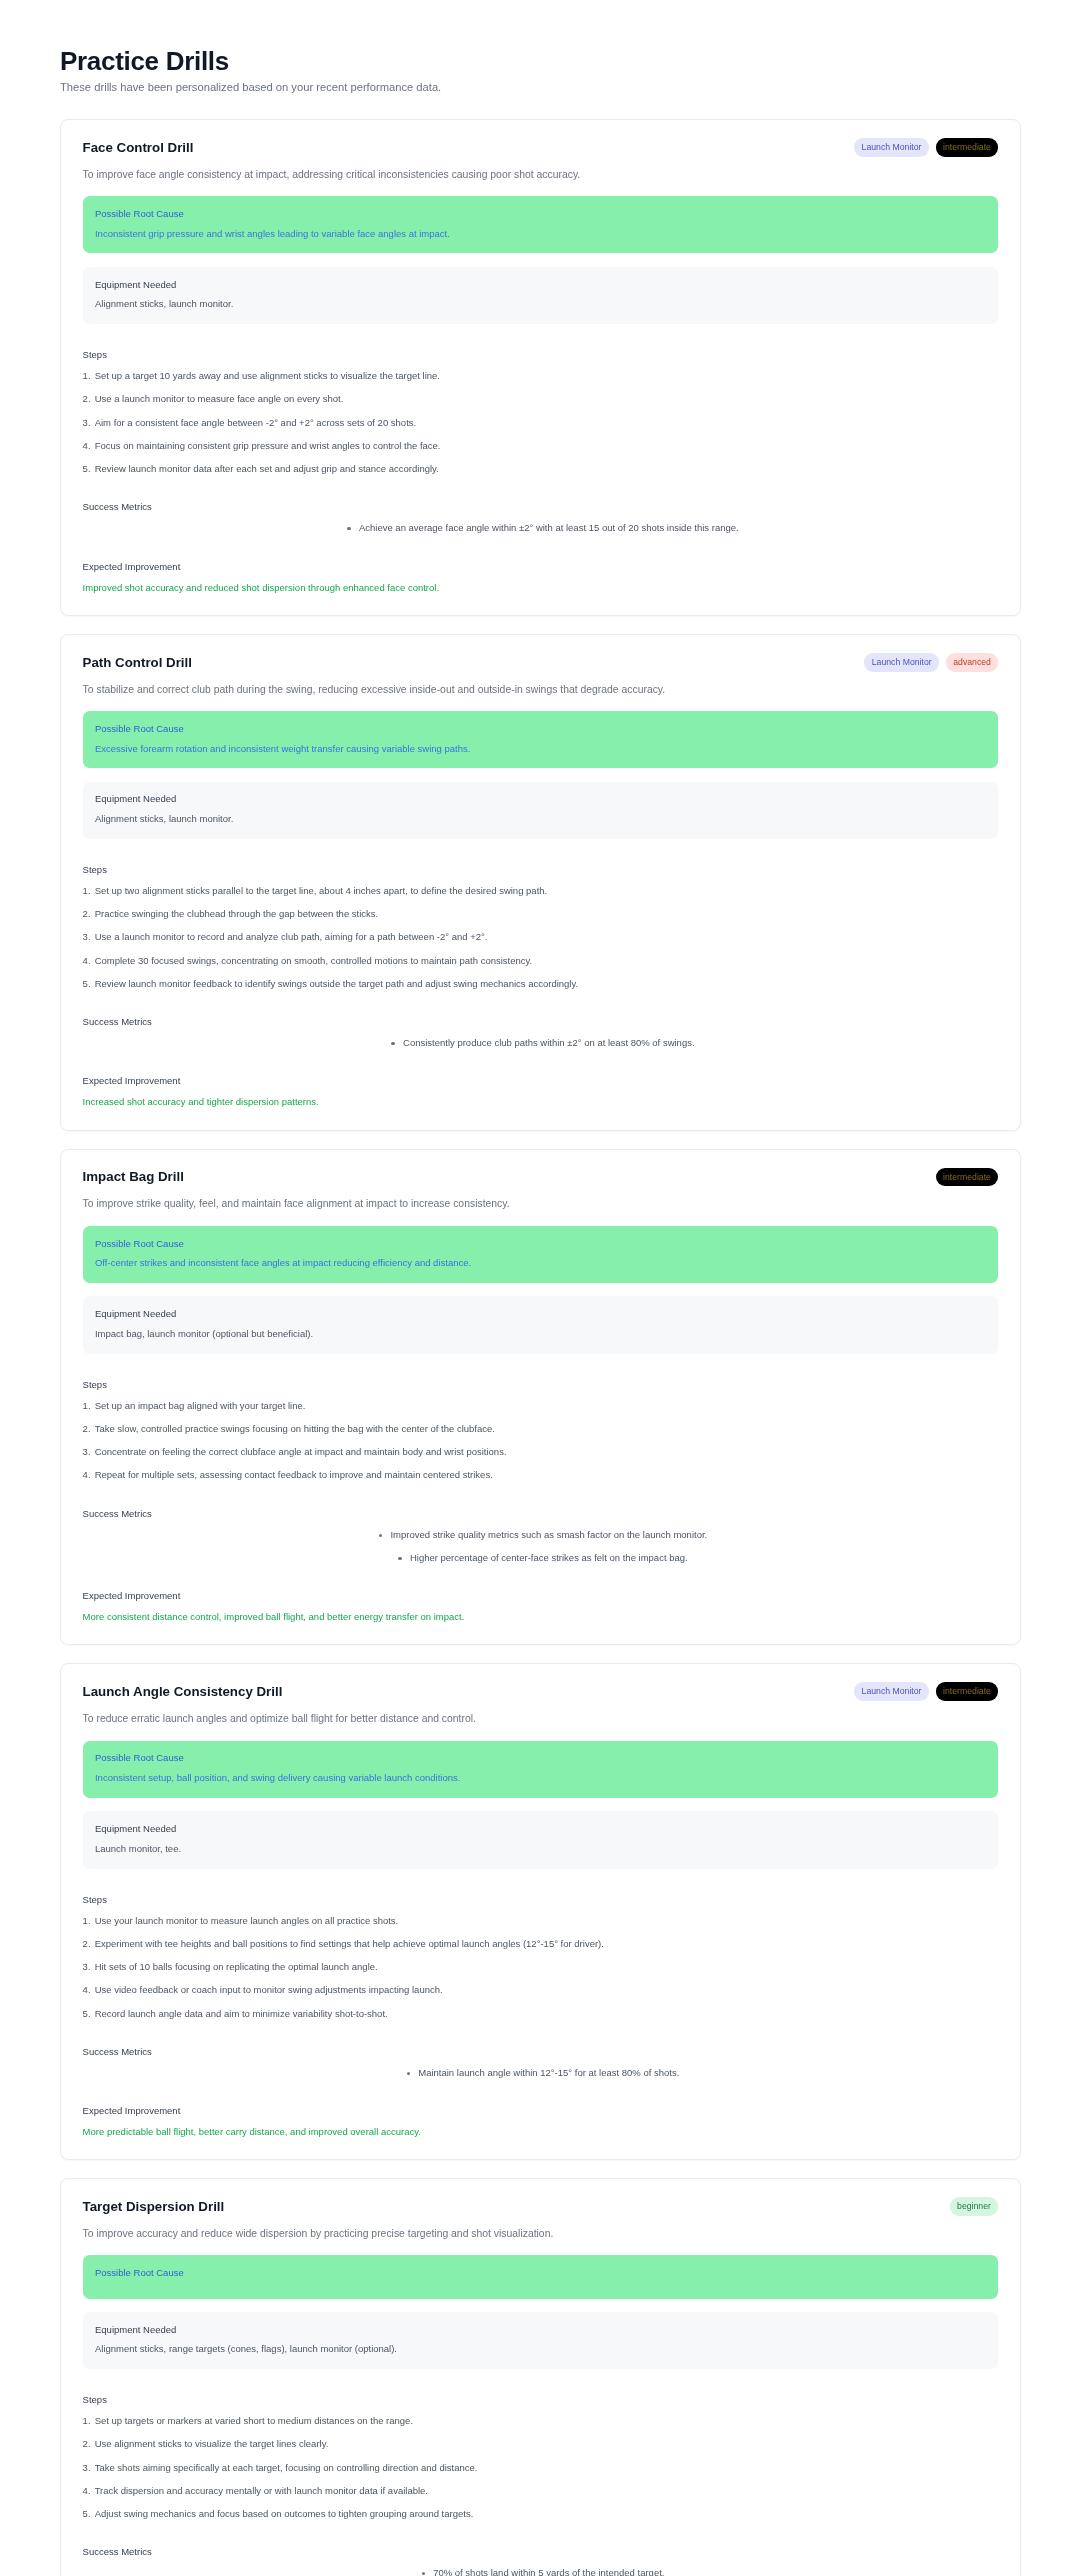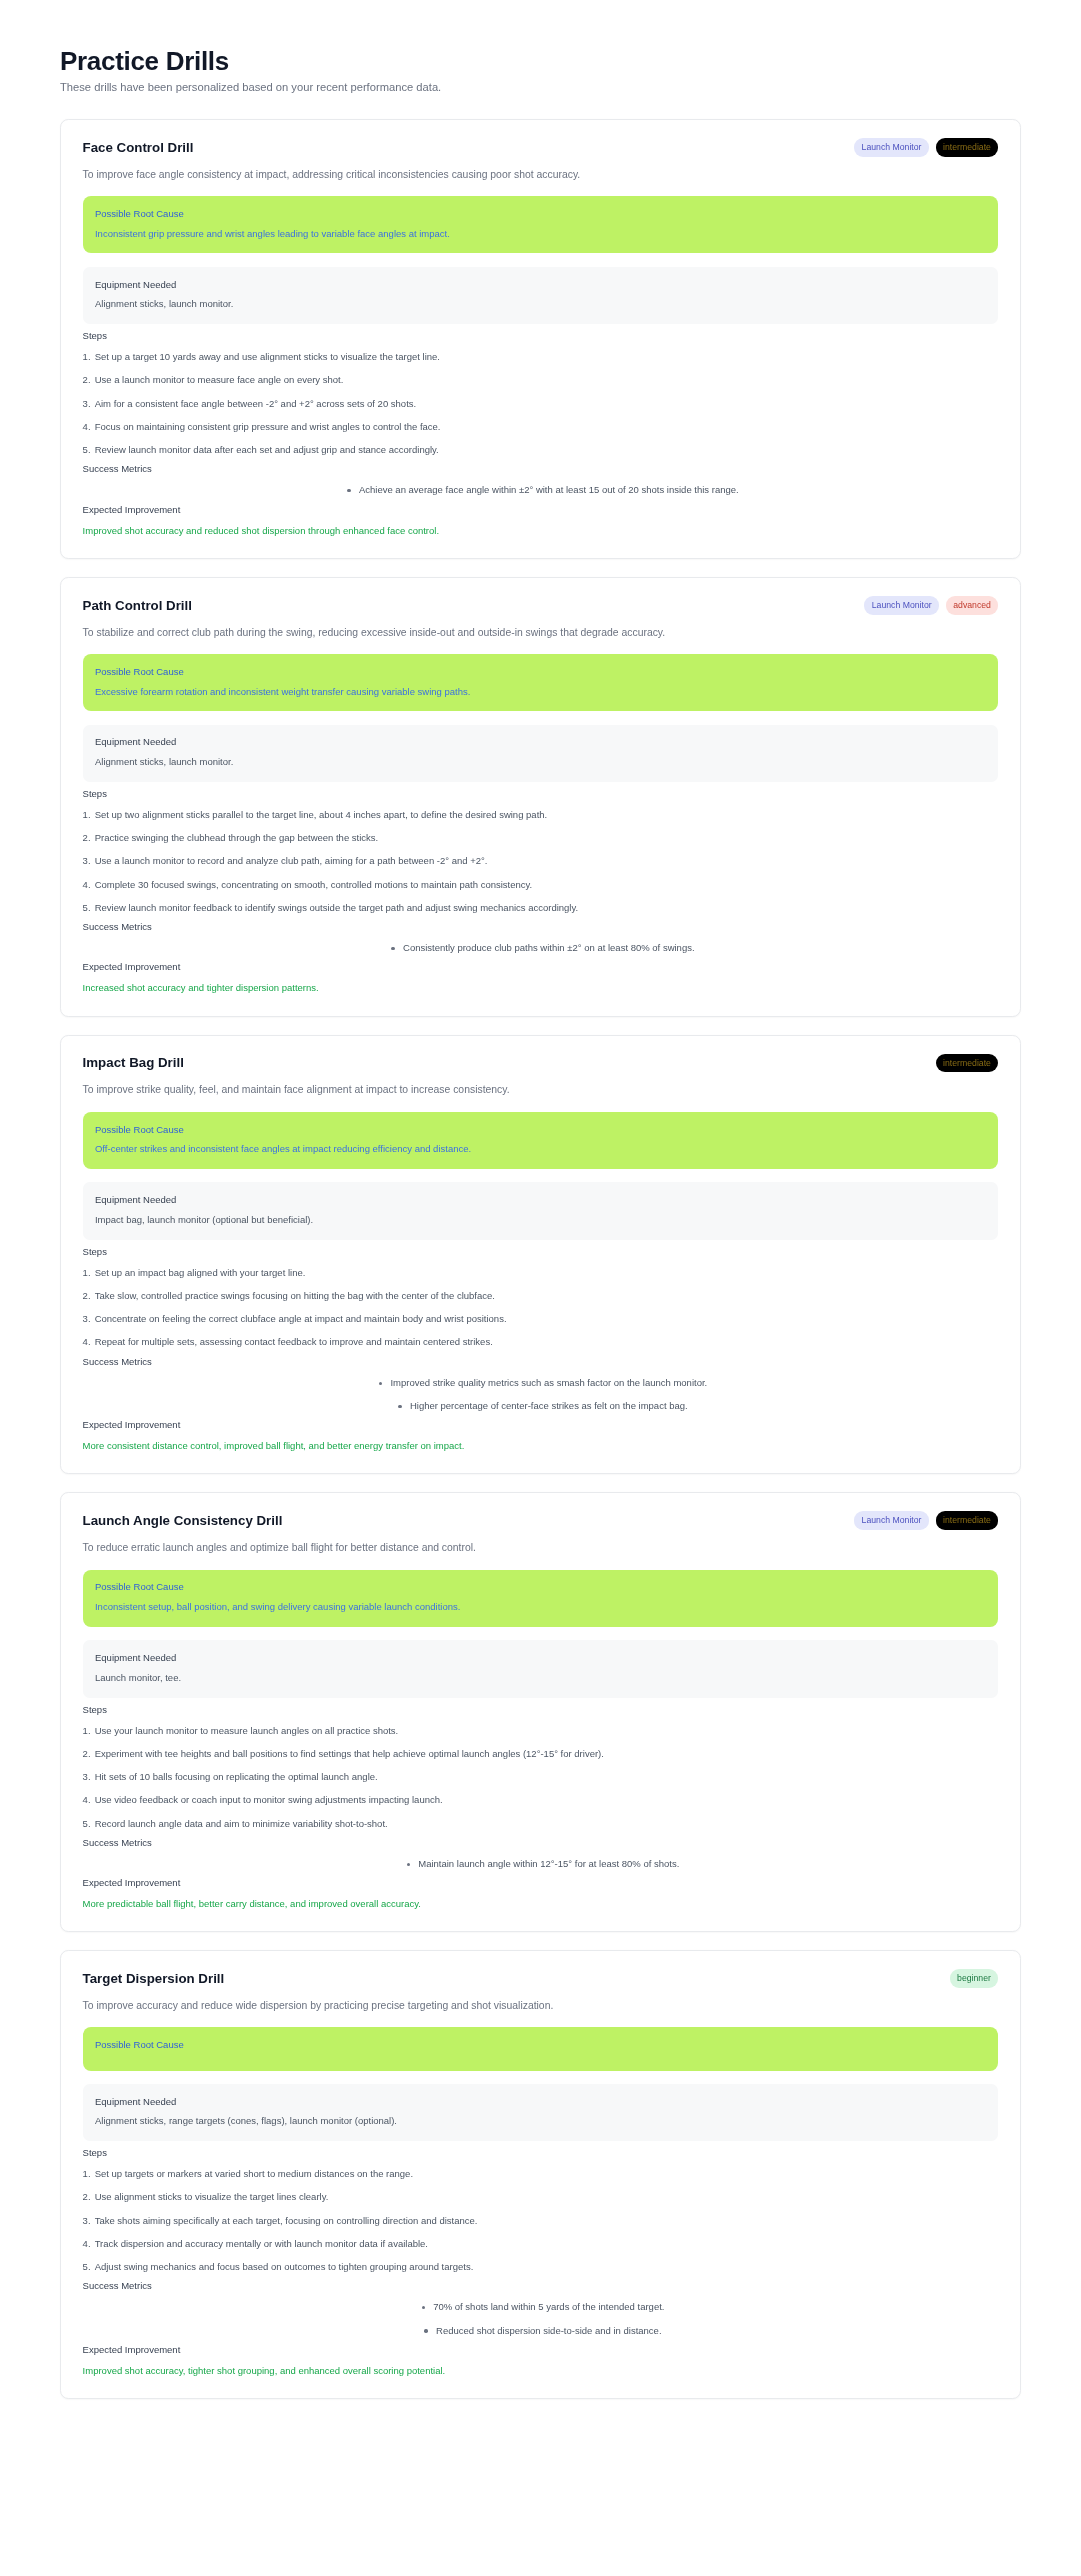--- a/index.html
+++ b/index.html
@@ -85,41 +85,41 @@
     color: #6b7280;
     margin-top: 10px;
   }
 
   
   .panel {
     border-radius: 6.6px;
     padding: 10.8px 12.4px 12.4px 12.4px;
     margin-top: 13.3px;
   }
-  .panel--root { background: #bef264; border-radius: 8px; }
+  .panel--root { background: #86efac; }
   .panel--equip { background: #f7f8f9; }
 
   .panel-label {
     font-size: 9.5px;
     font-weight: 400;
     line-height: 1.4;
     margin-bottom: 6.6px;
   }
   .panel--root .panel-label  { color: #2f62d8; }
   .panel--equip .panel-label { color: #374151; }
 
   .panel-text {
     font-size: 9.5px;
     line-height: 1.5;
   }
   .panel--root .panel-text  { color: #3b72e0; }
   .panel--equip .panel-text { color: #4b5563; }
 
   
-  .section { margin-top: 6px; }
+  .section { margin-top: 25px; }
 
   .section-label {
     font-size: 9.5px;
     color: #374151;
     font-weight: 400;
     margin-bottom: 9px;
   }
 
   .steps-list { list-style: none; }
   .step-row {

